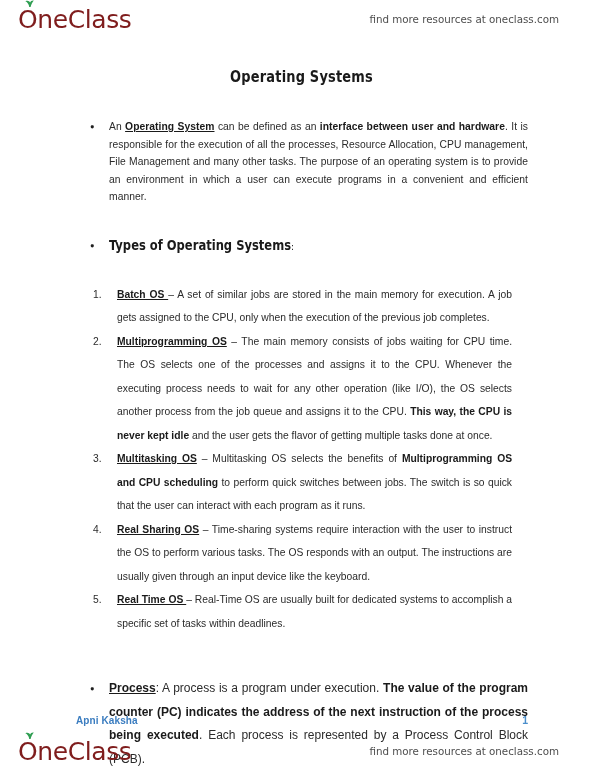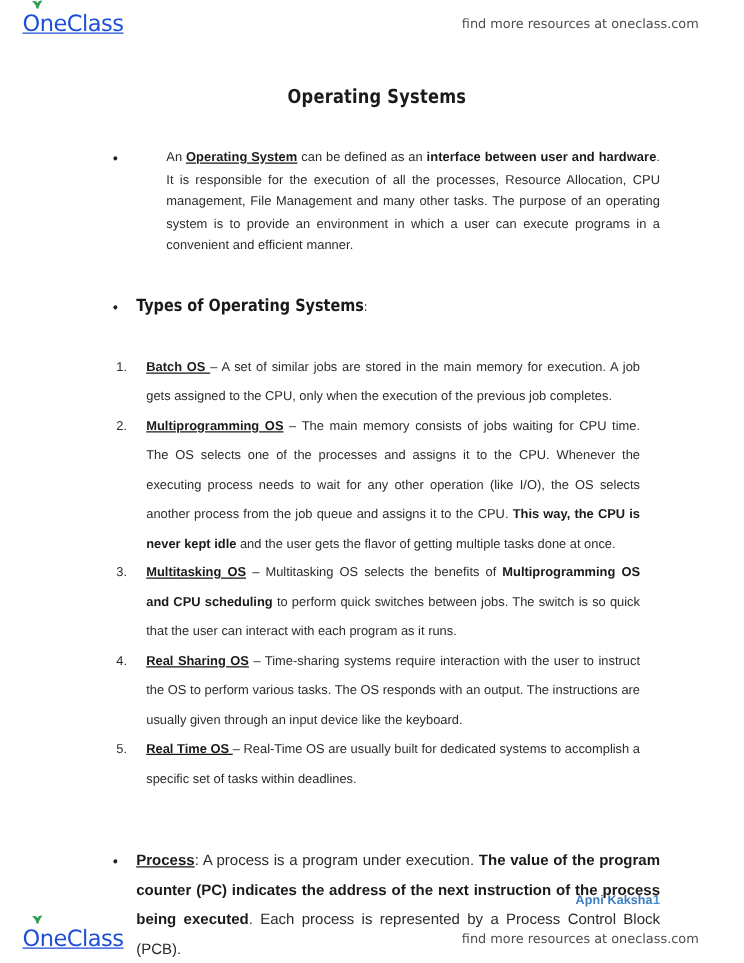--- a/index.html
+++ b/index.html
@@ -30,26 +30,25 @@
 
   .wm-logo {
     position: absolute;
     left: 18px;
     display: flex;
     align-items: center;
     height: 34px;
   }
   .wm-logo .logo-text {
     font-family: "DejaVu Sans", sans-serif;
-    font-size: 18px;
+    font-size: 25px;
     letter-spacing: -0.4px;
-    color: #1d4ed8;
+    color: #7f1d1d;
     position: relative;
     white-space: nowrap;
-    text-decoration: underline;
   }
   .leaf {
     position: absolute;
     left: 6.5px;
     top: -2.5px;
     width: 9px;
     height: 7px;
   }
   .wm-tagline {
     position: absolute;
@@ -110,21 +109,20 @@
     line-height: 17.5px;
     color: #1f1f1f;
   }
 
   .para {
     font-size: 10.3px;
     line-height: 17.5px;
     text-align: justify;
     color: #2b2b2b;
     letter-spacing: 0.05px;
-    margin-left: 24px;
   }
 
   .section-head {
     font-family: "DejaVu Sans Condensed", "Liberation Sans Narrow", "Liberation Sans", sans-serif;
     font-weight: bold;
     font-size: 13.5px;
     line-height: 18px;
     color: #1a1a1a;
     transform: scaleX(0.95);
     transform-origin: left center;
@@ -181,21 +179,21 @@
   li.bullet.process::before { line-height: 23.5px; }
   li.bullet.head::before { line-height: 20px; }
 
   
   .doc-footer {
     position: absolute;
     left: 72px;
     top: 714px;
     width: 452px;
     display: flex;
-    justify-content: flex-end;
+    justify-content: space-between;
     align-items: baseline;
   }
   .footer-brand {
     font-size: 10px;
     font-weight: bold;
     color: #3b7dc0;
     letter-spacing: 0.1px;
   }
   .page-num {
     font-size: 10.5px;

